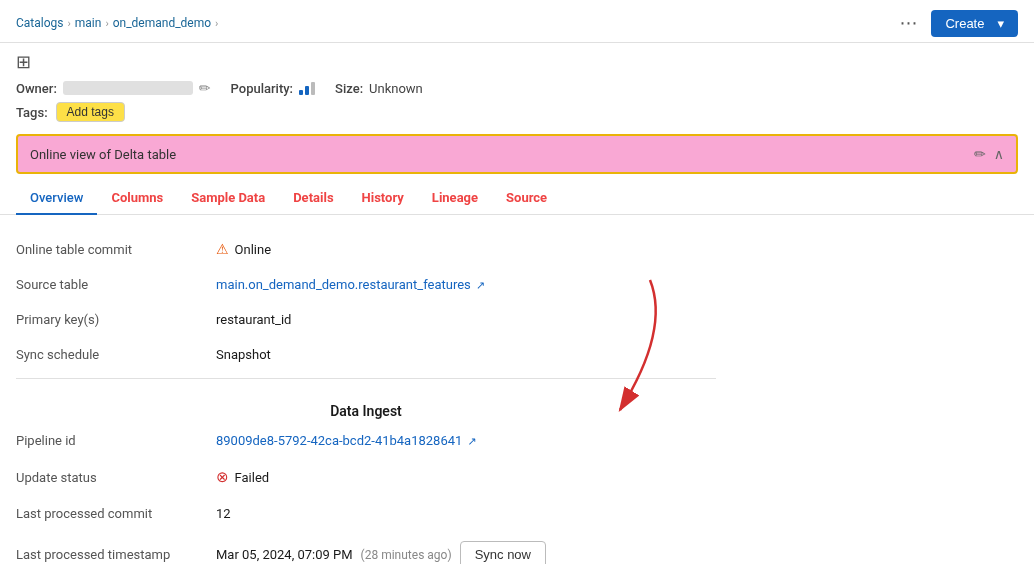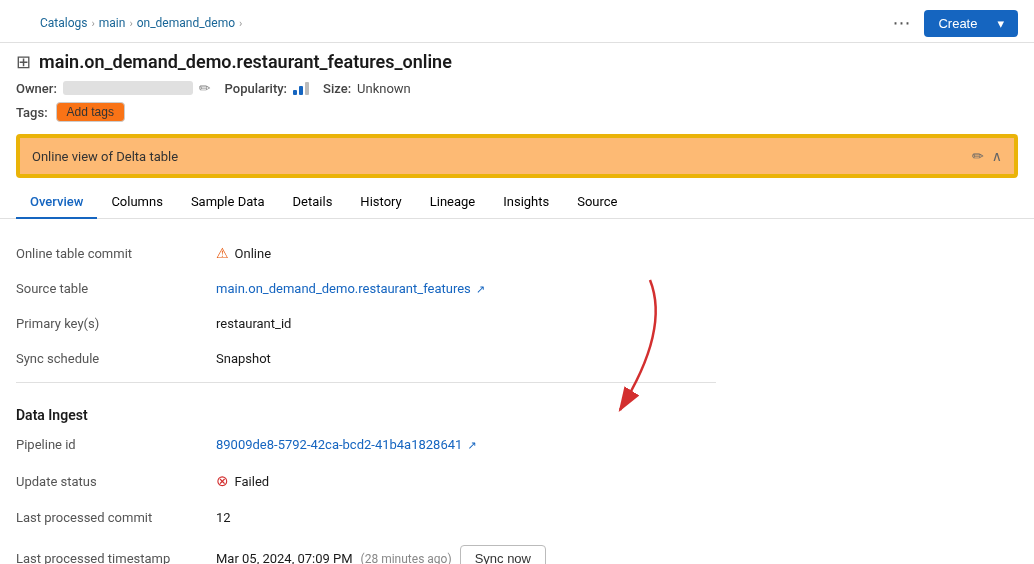--- a/index.html
+++ b/index.html
@@ -5,90 +5,91 @@
     * { box-sizing: border-box; margin: 0; padding: 0; }
     body { font-family: -apple-system, BlinkMacSystemFont, 'Segoe UI', Roboto, sans-serif; font-size: 13px; color: #1a1a1a; background: #fff; }
 
     .top-bar {
       display: flex; align-items: center; justify-content: space-between;
       padding: 8px 16px 4px 16px;
       border-bottom: 1px solid #e0e0e0;
     }
     .breadcrumb {
       display: flex; align-items: center; gap: 4px;
-      font-size: 12px; color: #666; margin-left: 24px;
+      font-size: 12px; color: #666;
     }
     .breadcrumb a { color: #1a6697; text-decoration: none; }
     .breadcrumb-sep { color: #999; font-size: 11px; }
 
     .top-actions { display: flex; align-items: center; gap: 8px; }
     .btn-create {
       background: #1565C0; color: #fff; border: none;
       padding: 6px 14px; border-radius: 4px; cursor: pointer;
-      font-size: 13px; display: flex; align-items: center; gap: 20px;
+      font-size: 13px; display: flex; align-items: center; gap: 13px;
     }
     .btn-more {
       background: transparent; border: none; cursor: pointer;
       font-size: 18px; color: #555; padding: 4px 6px; border-radius: 4px;
     }
 
     .page-header {
       padding: 8px 16px 4px 16px;
     }
     .page-title-row {
       display: flex; align-items: center; gap: 8px; margin-bottom: 8px;
     }
     .page-icon {
       font-size: 18px; color: #555;
     }
     .page-title {
       font-size: 18px; font-weight: 600; color: #1a1a1a;
     }
 
     .meta-row {
-      display: flex; align-items: center; gap: 14px; margin-bottom: 6px; flex-wrap: wrap;
+      display: flex; align-items: center; gap: 20px; margin-bottom: 6px; flex-wrap: wrap;
     }
     .meta-item { display: flex; align-items: center; gap: 6px; font-size: 13px; color: #444; }
     .meta-item .label { color: #444; font-weight: 500; }
     .owner-placeholder {
       width: 130px; height: 14px; background: #e0e0e0; border-radius: 3px; display: inline-block;
     }
     .edit-icon { cursor: pointer; color: #888; font-size: 14px; }
     .popularity-bars { display: flex; align-items: flex-end; gap: 2px; height: 14px; }
     .popularity-bar { width: 4px; background: #1565C0; border-radius: 1px; }
 
     .tags-row { display: flex; align-items: center; gap: 8px; margin-bottom: 8px; }
     .tags-label { font-weight: 500; color: #444; }
     .btn-add-tags {
-      border: 1px solid #ccc; background: #f97316; border-radius: 4px;
+      border: 1px solid #ccc; background: #fde047; border-radius: 4px;
       padding: 2px 10px; font-size: 12px; cursor: pointer; color: #333;
     }
 
     .description-box {
       margin: 0 16px 0 16px;
-      border: 4px solid #eab308; border-radius: 4px;
+      border: 2px solid #eab308; border-radius: 4px;
       padding: 10px 12px;
       display: flex; align-items: center; justify-content: space-between;
-      background: #fdba74;
+      background: #f9a8d4;
     }
     .description-text { font-size: 13px; color: #333; }
     .desc-actions { display: flex; align-items: center; gap: 8px; }
     .desc-btn { background: transparent; border: none; cursor: pointer; color: #666; font-size: 14px; }
 
     .tabs {
       display: flex; align-items: center; gap: 0;
       border-bottom: 1px solid #e0e0e0;
       padding: 0 16px;
       margin-top: 8px;
       text-align: center;
     }
     .tab {
-      padding: 8px 14px; font-size: 13px; color: #000000; cursor: pointer;
+      padding: 8px 14px; font-size: 13px; color: #ef4444; cursor: pointer;
       border-bottom: 2px solid transparent; margin-bottom: -1px;
       white-space: nowrap;
+      font-weight: bold;
     }
     .tab.active { color: #1565C0; border-bottom: 2px solid #1565C0; font-weight: 500; }
 
     .content { padding: 16px; }
 
     .info-grid { display: grid; grid-template-columns: 200px 1fr; gap: 0; max-width: 700px; }
     .info-row {
       display: contents;
     }
     .info-row > .info-key {
@@ -100,21 +101,21 @@
 
     .divider { border: none; border-top: 1px solid #e0e0e0; margin: 6px 0 12px 0; grid-column: 1 / -1; }
 
     .status-online { display: flex; align-items: center; gap: 6px; }
     .warning-icon { color: #e65100; font-size: 14px; }
     .status-text { color: #1a1a1a; }
 
     .link-blue { color: #1565C0; text-decoration: none; }
     .external-link { color: #1565C0; font-size: 11px; margin-left: 2px; }
 
-    .section-title { font-size: 14px; font-weight: 600; color: #1a1a1a; padding: 12px 0 4px 0; grid-column: 1 / -1; }
+    .section-title { font-size: 14px; font-weight: 600; color: #1a1a1a; padding: 12px 0 4px 0; grid-column: 1 / -1; text-align: center; }
 
     .failed-status { display: flex; align-items: center; gap: 6px; }
     .fail-icon { color: #d32f2f; font-size: 15px; }
 
     .btn-sync {
       border: 1px solid #bbb; background: #fff; border-radius: 4px;
       padding: 5px 14px; font-size: 13px; cursor: pointer; color: #333;
     }
 
     .timestamp-row { display: flex; align-items: center; gap: 8px; }
@@ -149,21 +150,20 @@
       <button class="btn-create">
         <span>Create</span>
         <span>▾</span>
       </button>
     </div>
   </div>
 
   <div class="page-header">
     <div class="page-title-row">
       <span class="page-icon">⊞</span>
-      <span class="page-title">main.on_demand_demo.restaurant_features_online</span>
     </div>
     <div class="meta-row">
       <div class="meta-item">
         <span class="label">Owner:</span>
         <span class="owner-placeholder"></span>
         <span class="edit-icon">✏</span>
       </div>
       <div class="meta-item">
         <span class="label">Popularity:</span>
         <div class="popularity-bars">
@@ -191,21 +191,20 @@
     </div>
   </div>
 
   <div class="tabs">
     <div class="tab active">Overview</div>
     <div class="tab">Columns</div>
     <div class="tab">Sample Data</div>
     <div class="tab">Details</div>
     <div class="tab">History</div>
     <div class="tab">Lineage</div>
-    <div class="tab">Insights</div>
     <div class="tab">Source</div>
   </div>
 
   <div class="content">
     <div class="info-grid">
 
       <div class="info-row">
         <div class="info-key">Online table commit</div>
         <div class="info-val">
           <span class="status-online">

